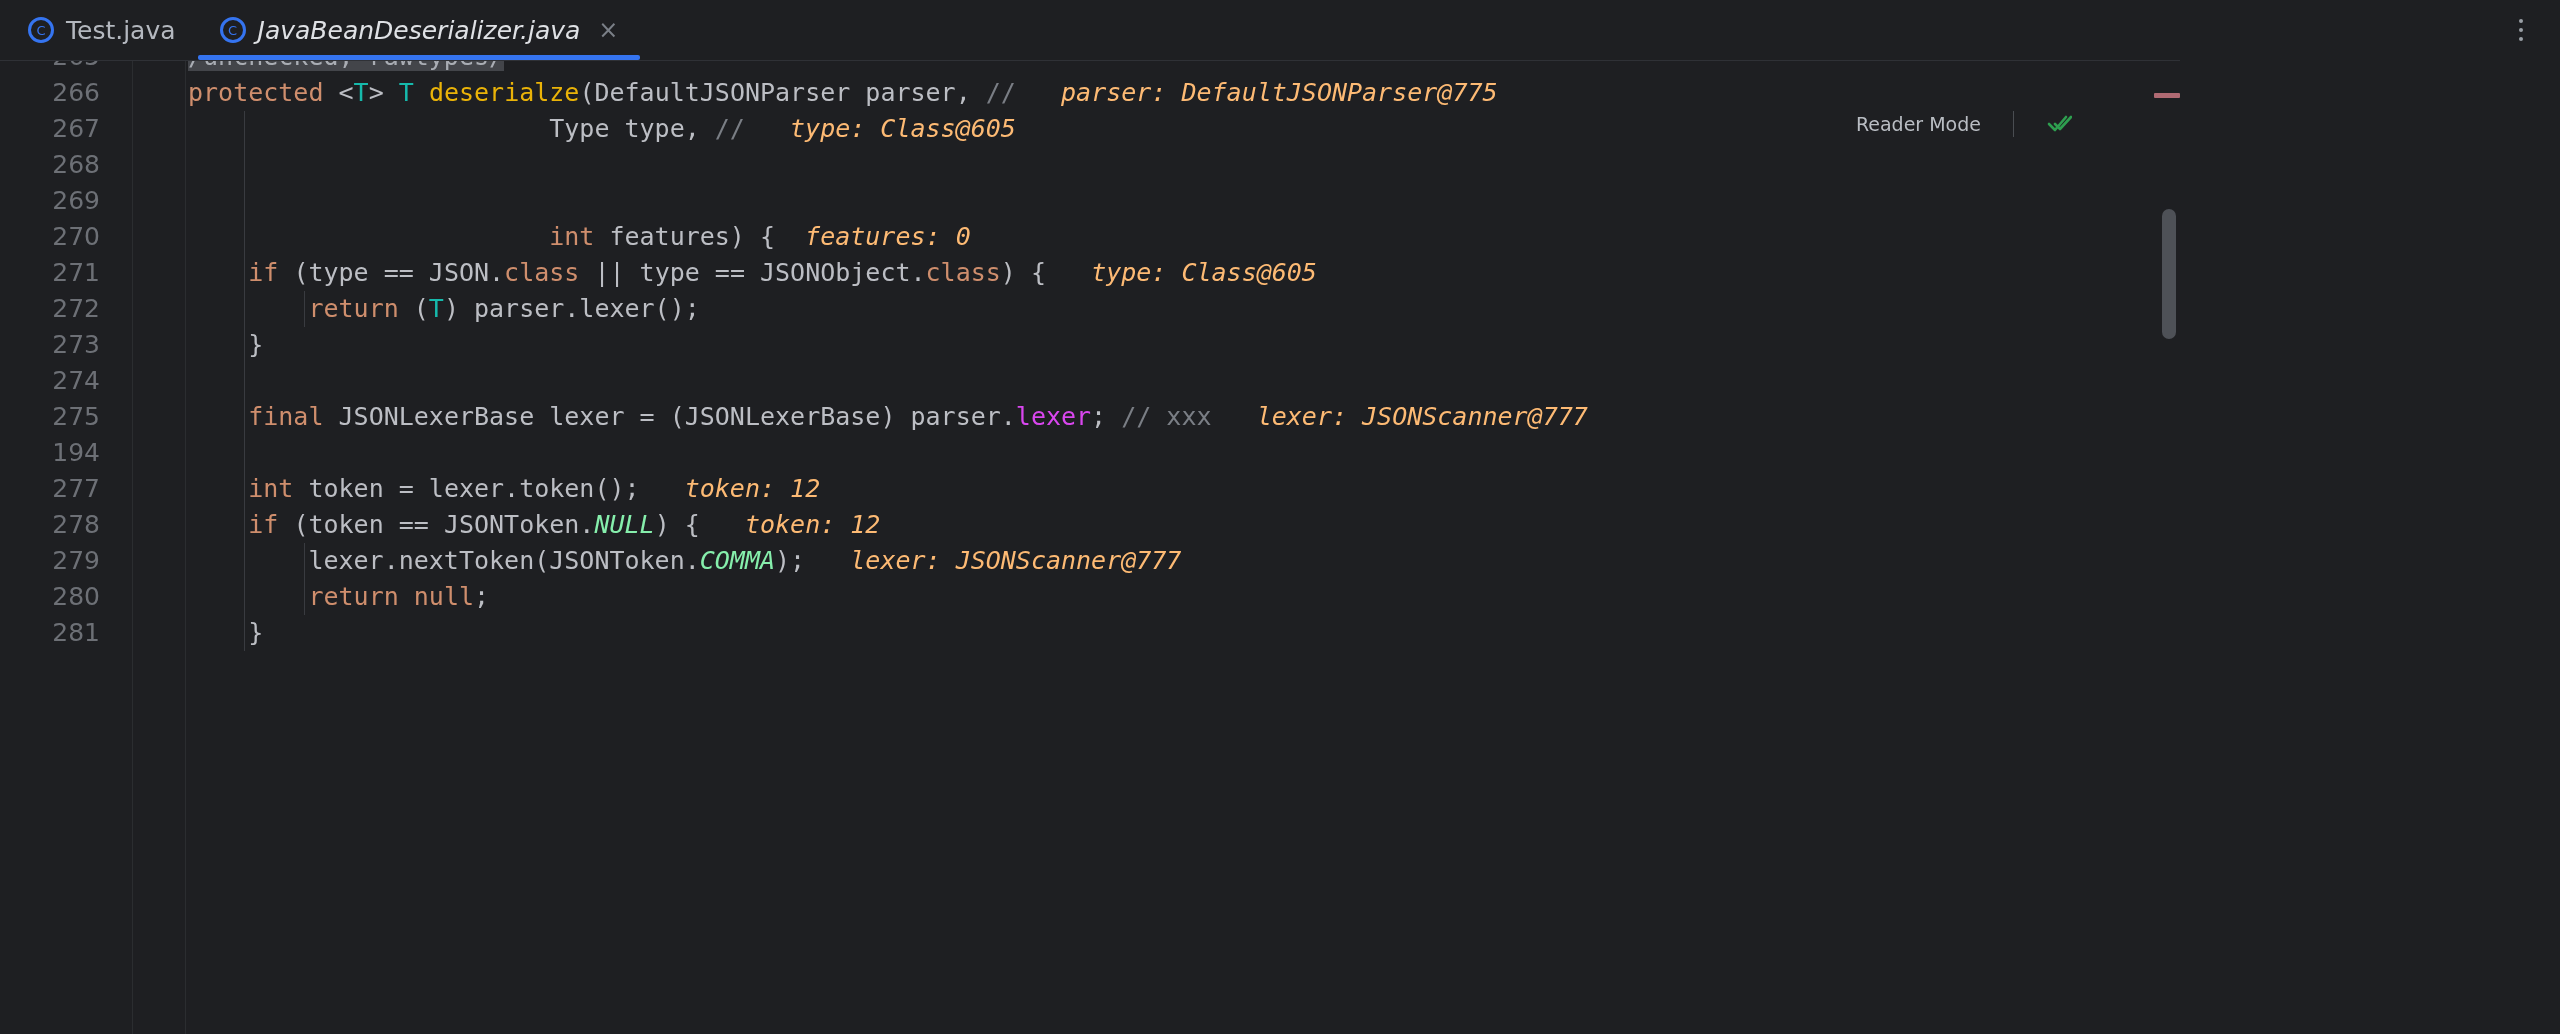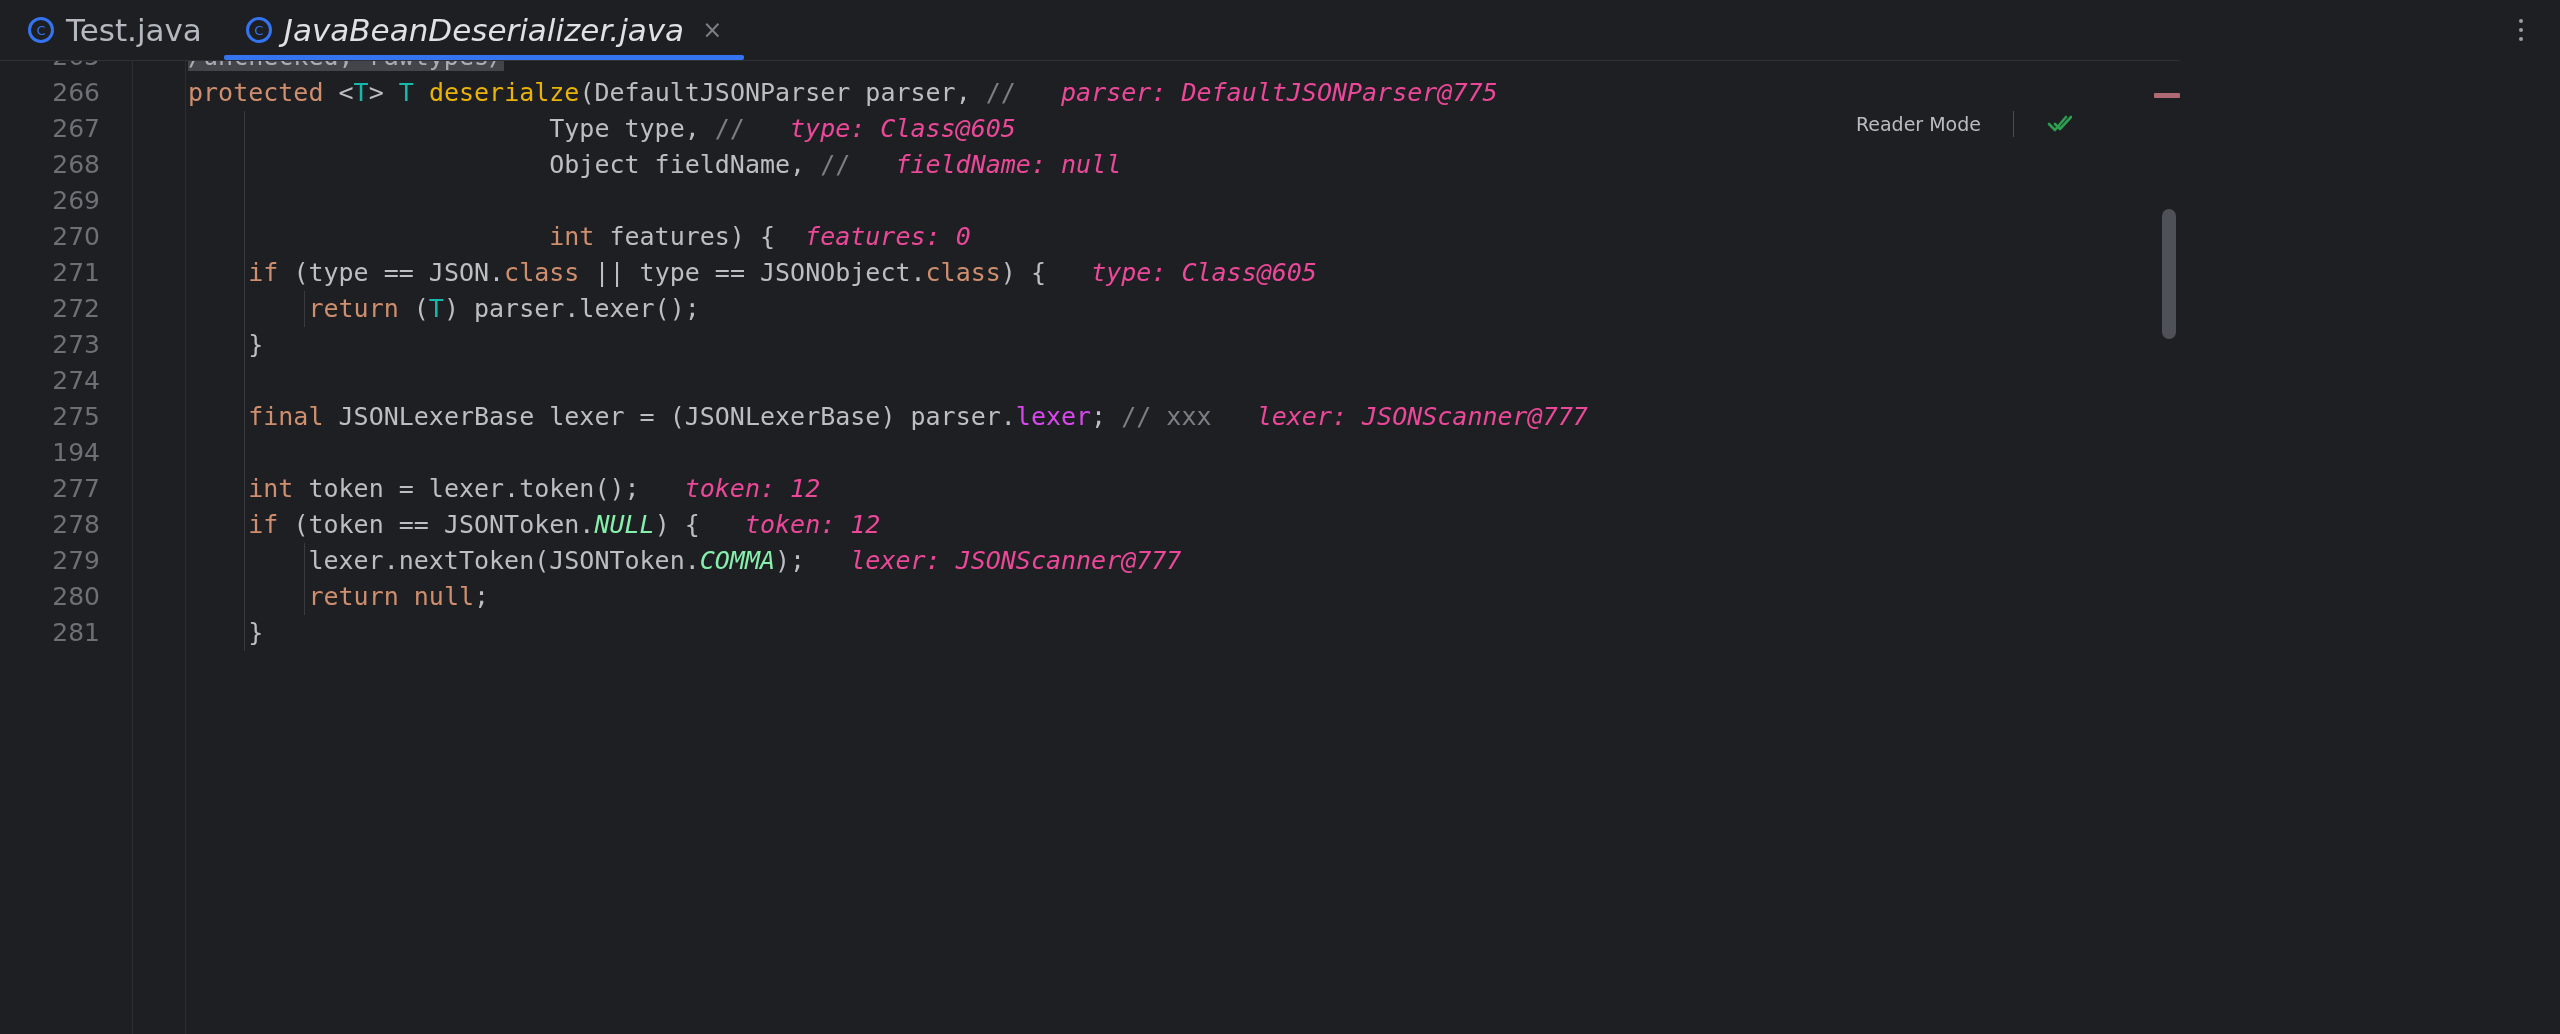--- a/index.html
+++ b/index.html
@@ -18,21 +18,21 @@
     display: flex; align-items: center;
   }
   .tab {
     display: flex; align-items: center;
     height: 60px; padding: 0 22px;
     gap: 12px; position: relative;
   }
   .tab-1 { padding-left: 28px; }
   .tab.active { background: #1e1f22; }
   .tab-label {
-    font-size: 31px; color: #b4b8bf;
+    font-size: 25px; color: #b4b8bf;
     white-space: nowrap;
     font-family: "DejaVu Sans", sans-serif;
   }
   .tab.active .tab-label { color: #dfe1e5; font-style: italic; }
   .tab-indicator {
     position: absolute; left: 0; bottom: 0;
     height: 5px; width: 100%;
     background: #3574f0; border-radius: 2px;
   }
   .class-icon {
@@ -106,21 +106,21 @@
     letter-spacing: 0px;
     white-space: pre;
   }
   .kw   { color: #cf8e6d; }
   .gen  { color: #16baac; }
   .fn   { color: #eab308; }
   .fld  { color: #d946ef; }
   .sfld { color: #86efac; font-style: italic; }
   .plain{ color: #bcbec4; }
   .cmt  { color: #7a7e85; }
-  .hint { color: #ec4899; font-style: italic; }
+  .hint { color: #fdba74; font-style: italic; }
   .sel  { background: #43454a; color: #a9adb4; }
 
   
   .guide {
     position: absolute; top: 0; height: 36px;
     width: 1px; background: #393b40;
   }
 
   
   .reader-mode {
@@ -177,21 +177,21 @@
 </div>
 
 <div class="editor">
   <div class="gutter"></div>
   <div class="gutter2"></div>
 
   <div class="lines" id="lines-host">
       <div class="line"><span class="lnum">265</span><span class="code"><span class="sel">/unchecked, rawtypes/</span></span></div>
       <div class="line"><span class="lnum">266</span><span class="code"><span class="kw">protected</span><span class="plain"> &lt;</span><span class="gen">T</span><span class="plain">&gt; </span><span class="gen">T</span><span class="plain"> </span><span class="fn">deserialze</span><span class="plain">(DefaultJSONParser parser, </span><span class="cmt">//</span><span class="hint">   parser: DefaultJSONParser@775</span></span></div>
       <div class="line"><span class="lnum">267</span><span class="guide" style="left: 244.2px;"></span><span class="code"><span class="plain">                        Type type, </span><span class="cmt">//</span><span class="hint">   type: Class@605</span></span></div>
-      <div class="line"><span class="lnum">268</span><span class="guide" style="left: 244.2px;"></span><span class="code"><span class="plain">                        Object fieldName, </span><span class="cmt">//</span><span class="hint">   fieldName: null</span></span></div>
+      <div class="line"><span class="lnum">268</span><span class="guide" style="left: 244.2px;"></span></div>
       <div class="line"><span class="lnum">269</span><span class="guide" style="left: 244.2px;"></span></div>
       <div class="line"><span class="lnum">270</span><span class="guide" style="left: 244.2px;"></span><span class="code"><span class="plain">                        </span><span class="kw">int</span><span class="plain"> features) {</span><span class="hint">  features: 0</span></span></div>
       <div class="line"><span class="lnum">271</span><span class="guide" style="left: 244.2px;"></span><span class="code"><span class="plain">    </span><span class="kw">if</span><span class="plain"> (type == JSON.</span><span class="kw">class</span><span class="plain"> || type == JSONObject.</span><span class="kw">class</span><span class="plain">) {</span><span class="hint">   type: Class@605</span></span></div>
       <div class="line"><span class="lnum">272</span><span class="guide" style="left: 244.2px;"></span><span class="guide" style="left: 304.4px;"></span><span class="code"><span class="plain">        </span><span class="kw">return</span><span class="plain"> (</span><span class="gen">T</span><span class="plain">) parser.lexer();</span></span></div>
       <div class="line"><span class="lnum">273</span><span class="guide" style="left: 244.2px;"></span><span class="code"><span class="plain">    }</span></span></div>
       <div class="line"><span class="lnum">274</span><span class="guide" style="left: 244.2px;"></span><span class="code"></span></div>
       <div class="line"><span class="lnum">275</span><span class="guide" style="left: 244.2px;"></span><span class="code"><span class="plain">    </span><span class="kw">final</span><span class="plain"> JSONLexerBase lexer = (JSONLexerBase) parser.</span><span class="fld">lexer</span><span class="plain">; </span><span class="cmt">// xxx</span><span class="hint">   lexer: JSONScanner@777</span></span></div>
       <div class="line"><span class="lnum">194</span><span class="guide" style="left: 244.2px;"></span><span class="code"></span></div>
       <div class="line"><span class="lnum">277</span><span class="guide" style="left: 244.2px;"></span><span class="code"><span class="plain">    </span><span class="kw">int</span><span class="plain"> token = lexer.token();</span><span class="hint">   token: 12</span></span></div>
       <div class="line"><span class="lnum">278</span><span class="guide" style="left: 244.2px;"></span><span class="code"><span class="plain">    </span><span class="kw">if</span><span class="plain"> (token == JSONToken.</span><span class="sfld">NULL</span><span class="plain">) {</span><span class="hint">   token: 12</span></span></div>

